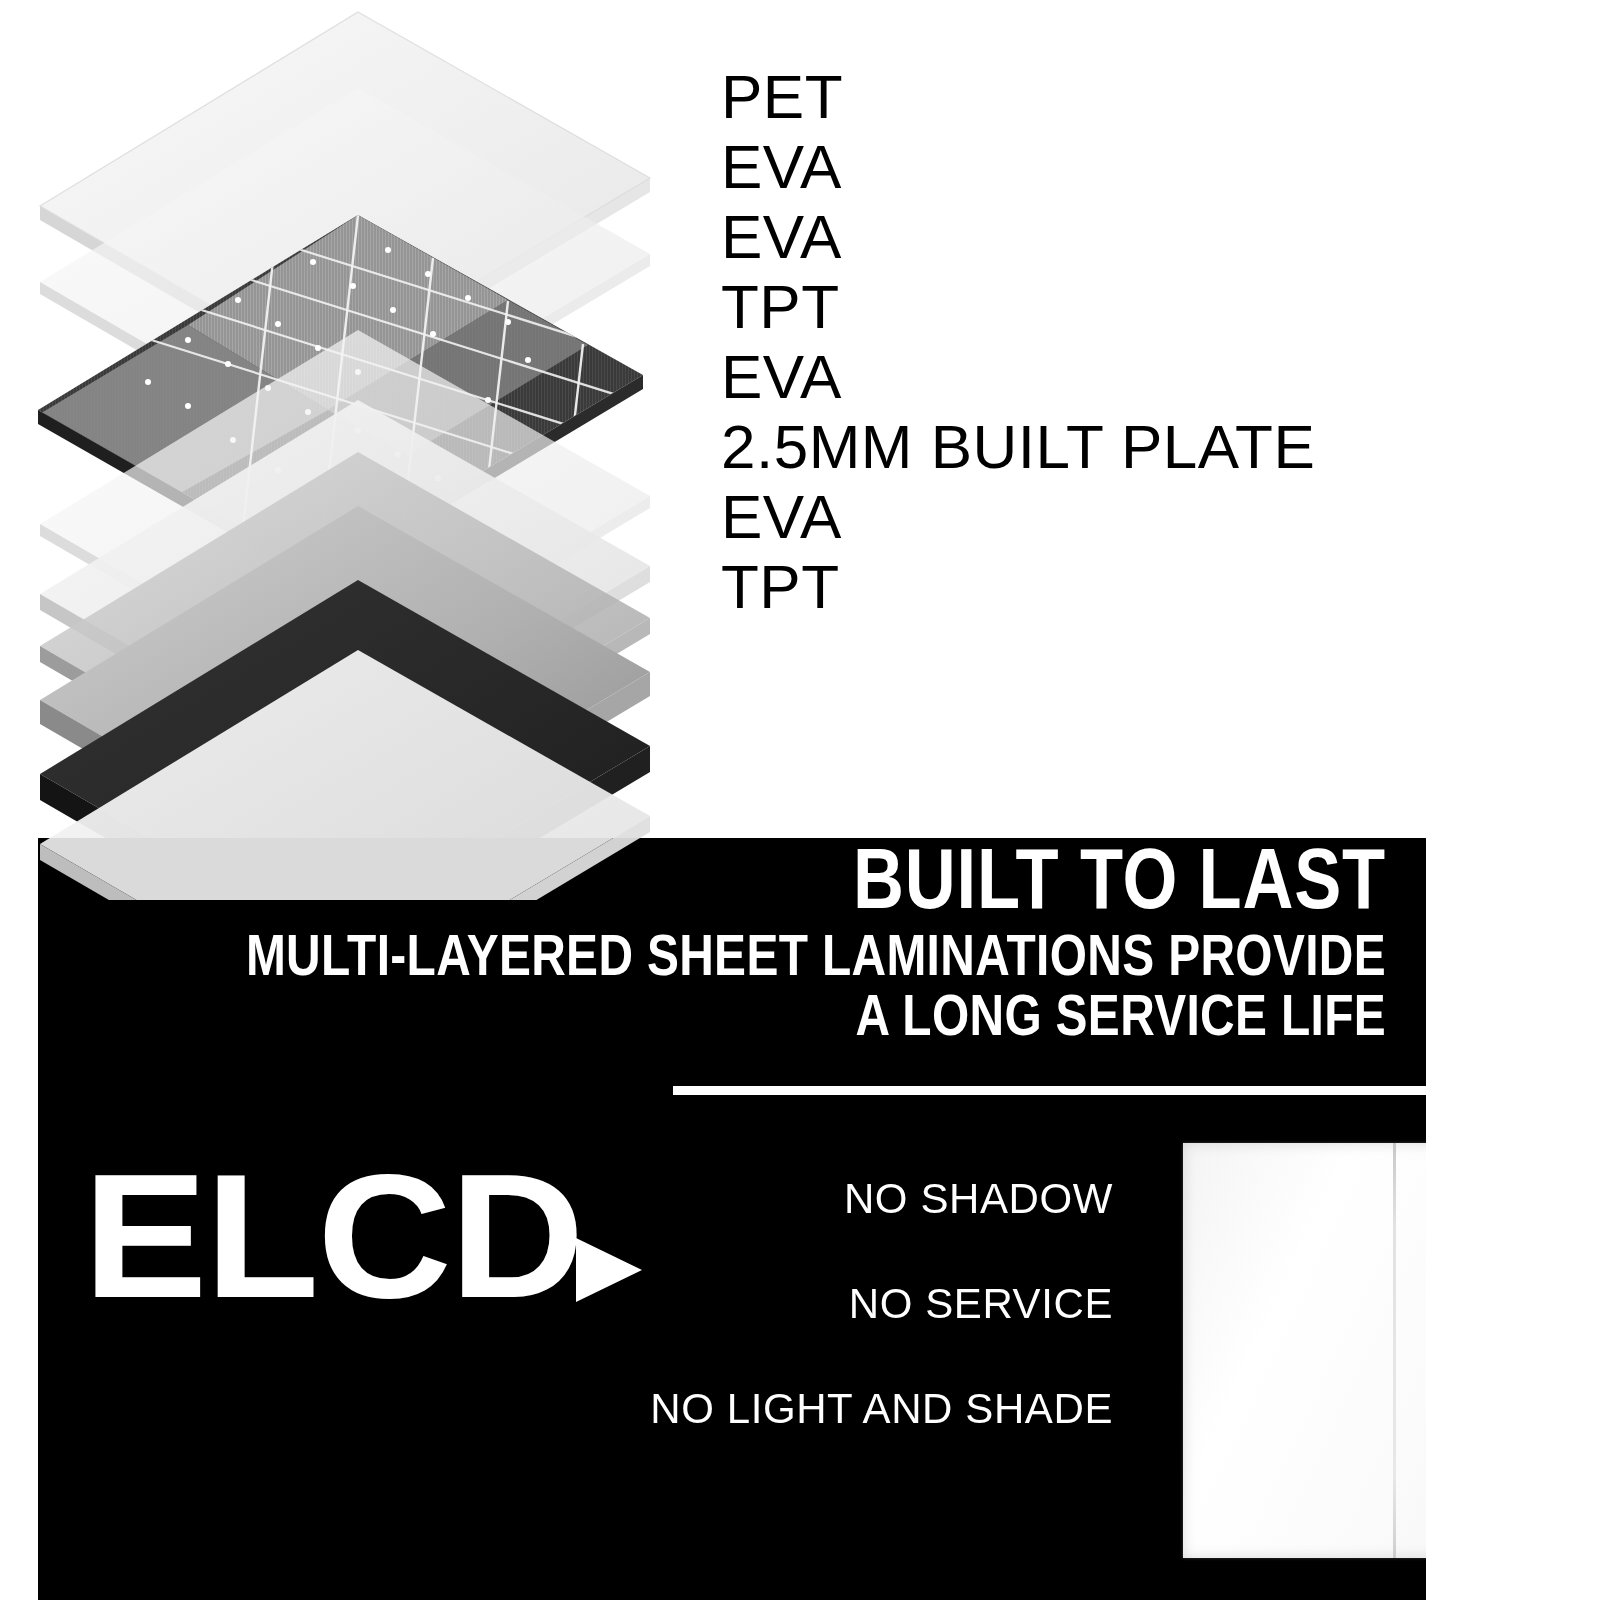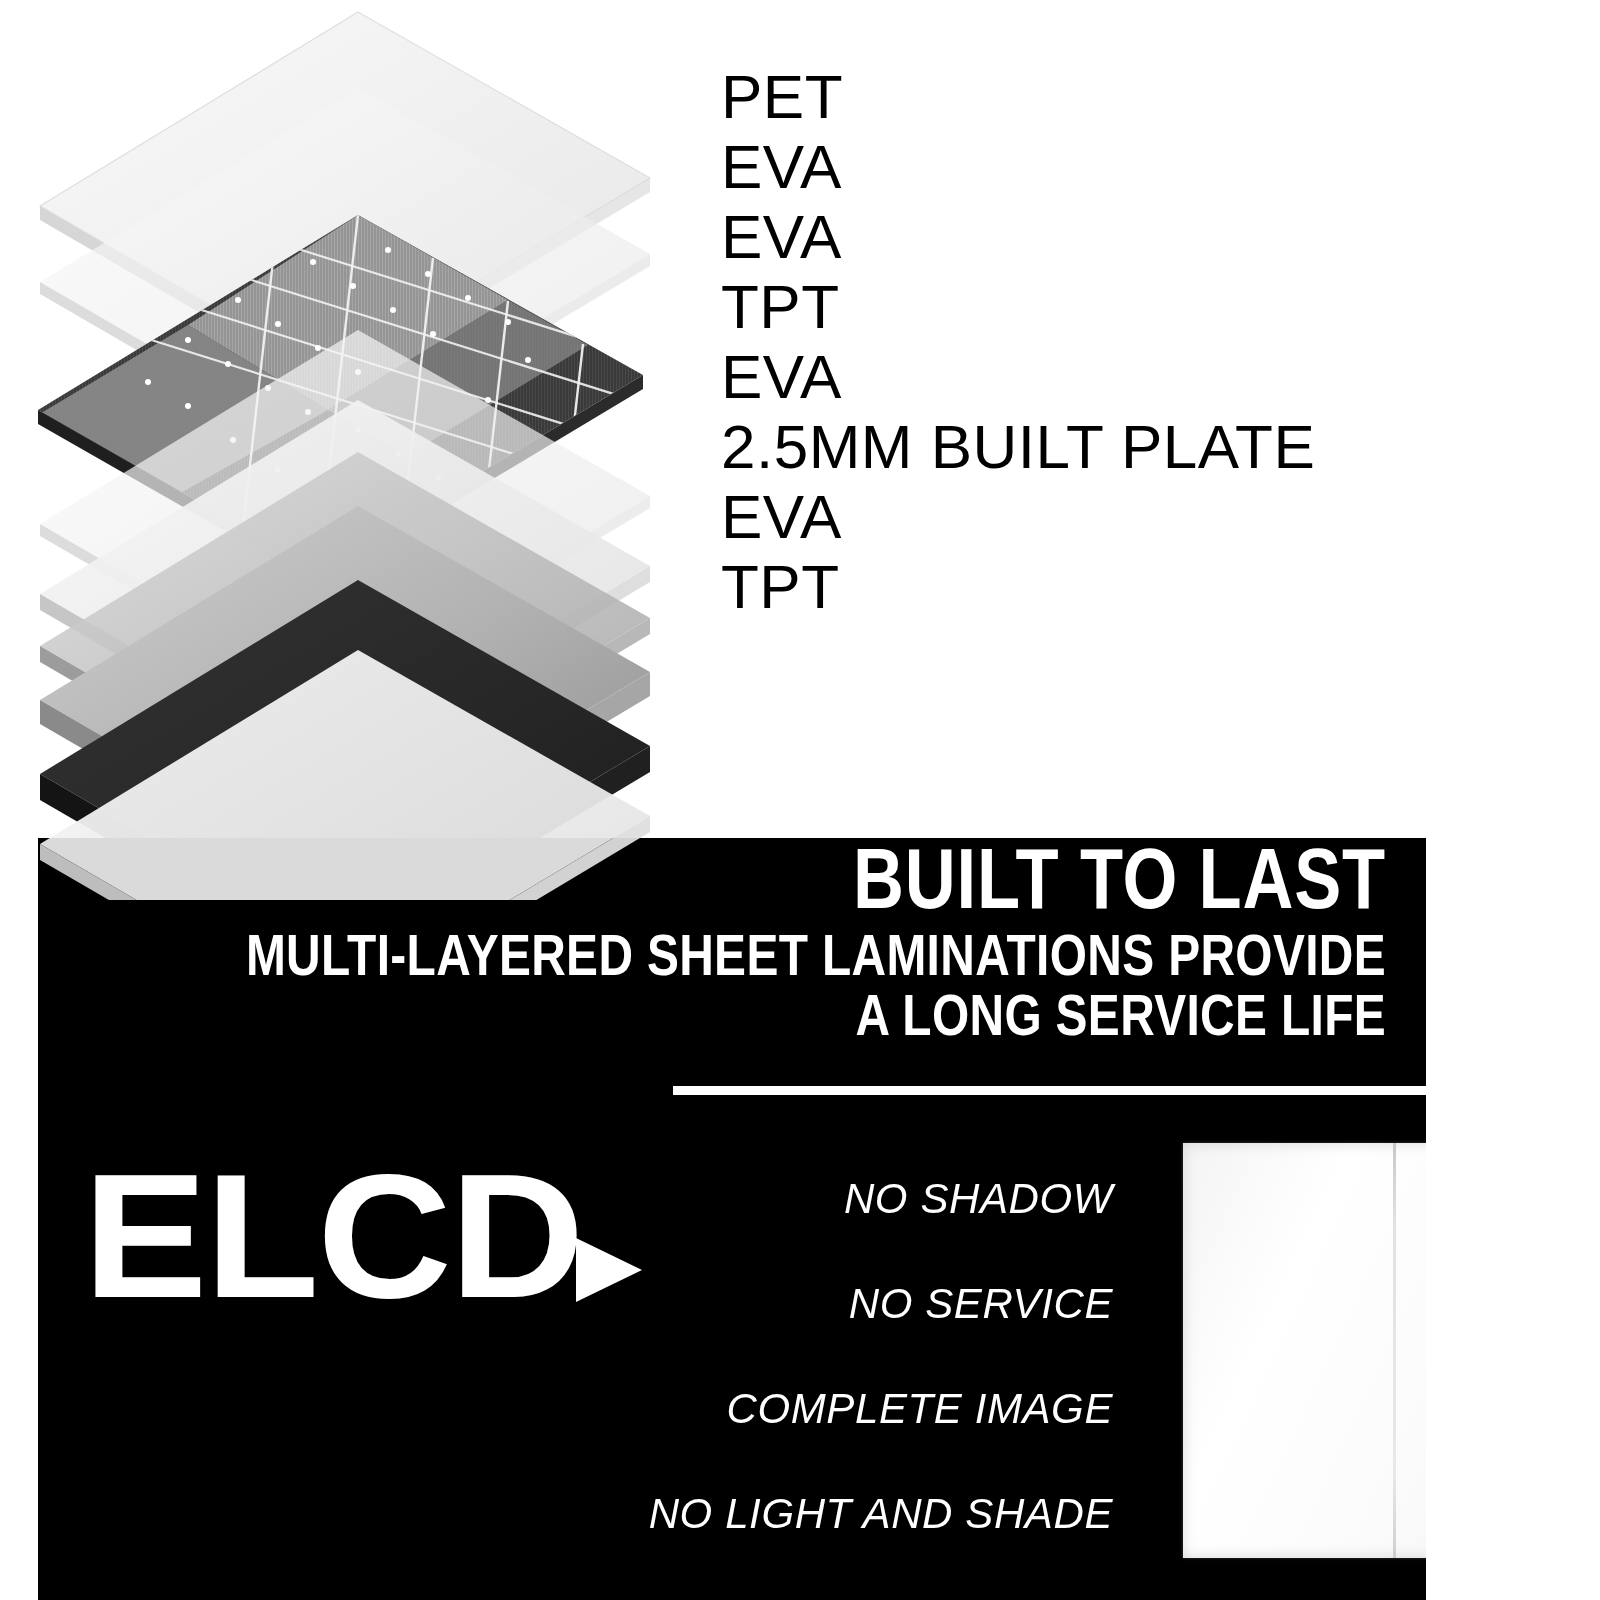--- a/index.html
+++ b/index.html
@@ -65,21 +65,21 @@
     width:0;height:0;
     border-top:32px solid transparent;
     border-bottom:32px solid transparent;
     border-left:66px solid #ffffff;
   }
 
   
   .features{position:absolute;left:575px;top:1178px;width:500px;text-align:right;}
   .feature-item{
     color:#ffffff;font-size:42px;line-height:42px;font-weight:400;
-    letter-spacing:0.6px;white-space:nowrap;margin-bottom:63px;font-style:italic;
+    letter-spacing:0.6px;white-space:nowrap;margin-bottom:63px;
   }
   .feature-item:last-child{margin-bottom:0;}
 
   
   .el-image{
     position:absolute;left:1145px;top:1143px;width:415px;height:415px;
     background:#fdfdfd;
     box-shadow:0 0 3px rgba(120,120,120,.5);
   }
   .el-seam{position:absolute;left:210px;top:0;width:3px;height:415px;
@@ -290,21 +290,20 @@
   </div>
 
   <div class="divider"></div>
 
   <div class="brand">ELCD</div>
   <div class="brand-arrow"></div>
 
   <div class="features">
     <div class="feature-item">NO SHADOW</div>
     <div class="feature-item">NO SERVICE</div>
-    <div class="feature-item">COMPLETE IMAGE</div>
     <div class="feature-item">NO LIGHT AND SHADE</div>
   </div>
 
   <div class="el-image">
     <div class="el-shade"></div>
     <div class="el-seam"></div>
     <div class="el-edge"></div>
   </div>
 
 </div>

